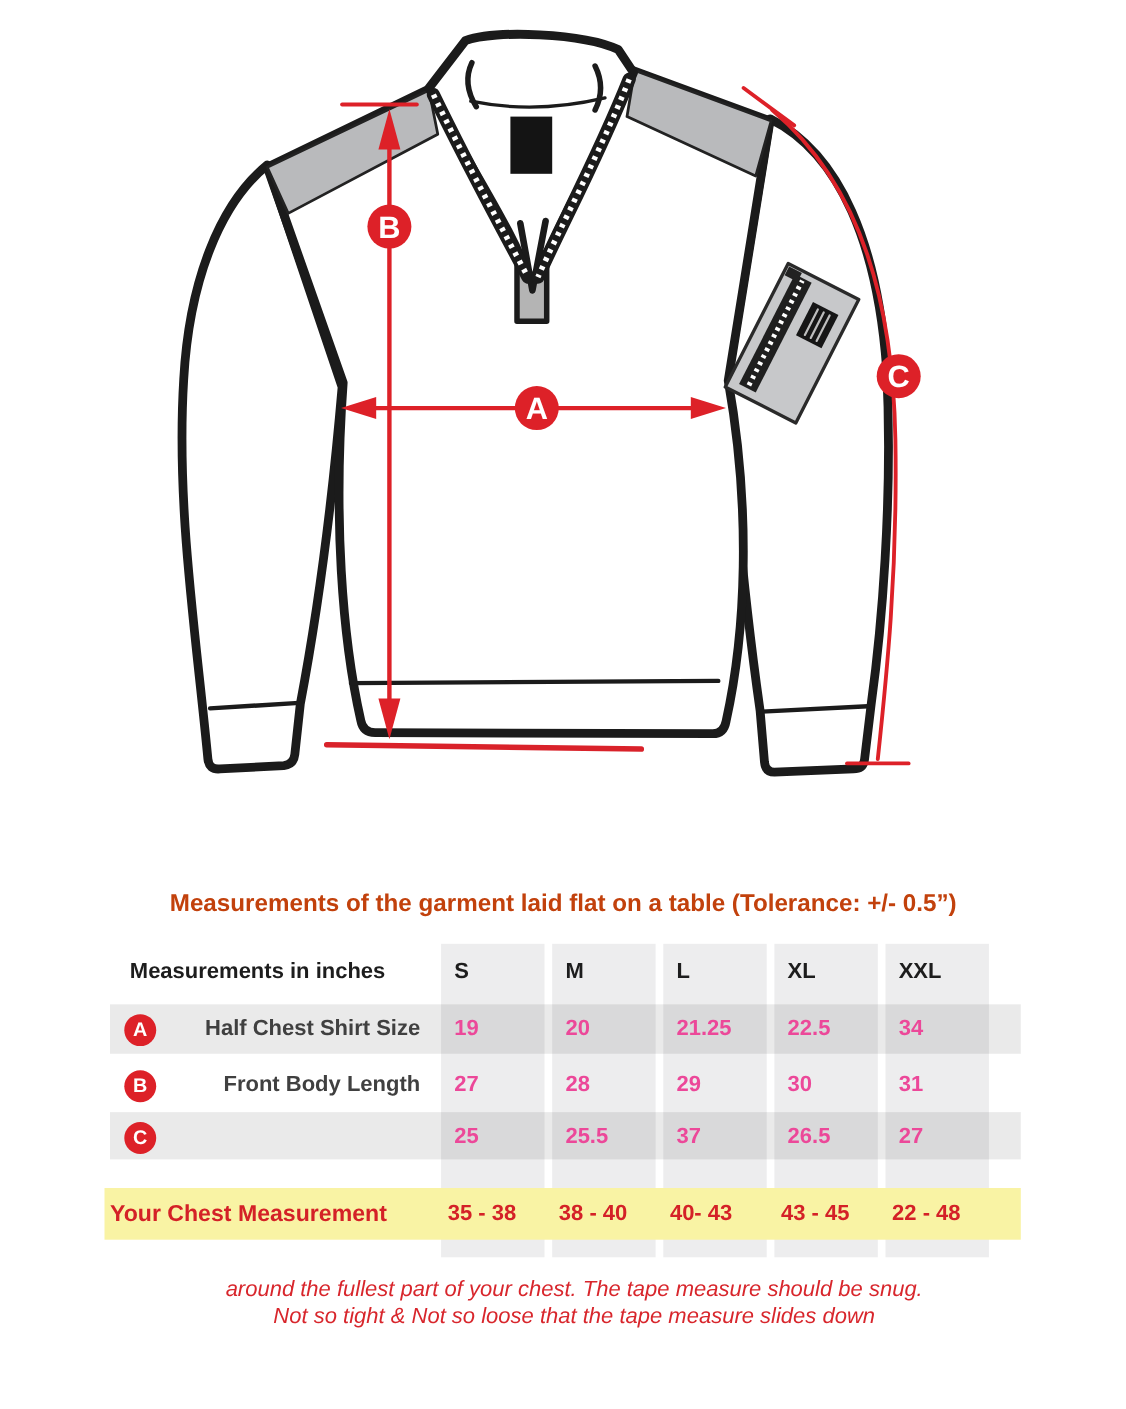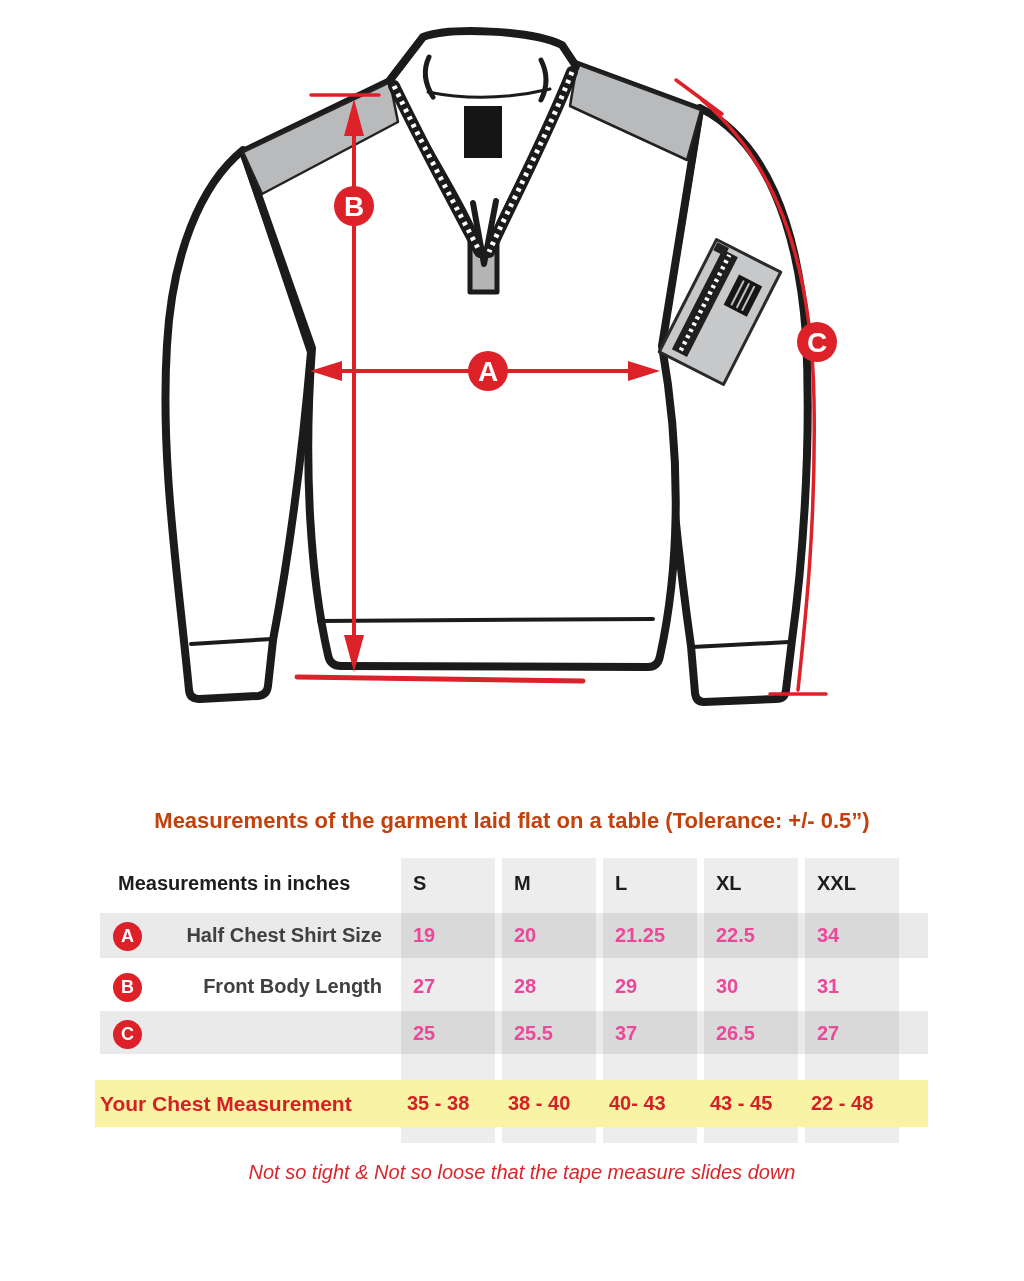--- a/index.html
+++ b/index.html
@@ -148,16 +148,17 @@
   <div class="abs cell rowC t4">27</div>
 
   <div class="abs chest-label rowY">Your Chest Measurement</div>
   <div class="abs chest-val rowY y0">35 - 38</div>
   <div class="abs chest-val rowY y1">38 - 40</div>
   <div class="abs chest-val rowY y2">40- 43</div>
   <div class="abs chest-val rowY y3">43 - 45</div>
   <div class="abs chest-val rowY y4">22 - 48</div>
 
   <div class="abs footer">
+    <div>around the fullest part of your chest. The tape measure should be snug.</div>
     <div>Not so tight &amp; Not so loose that the tape measure slides down</div>
   </div>
 
 </div>
 
 </body></html>

